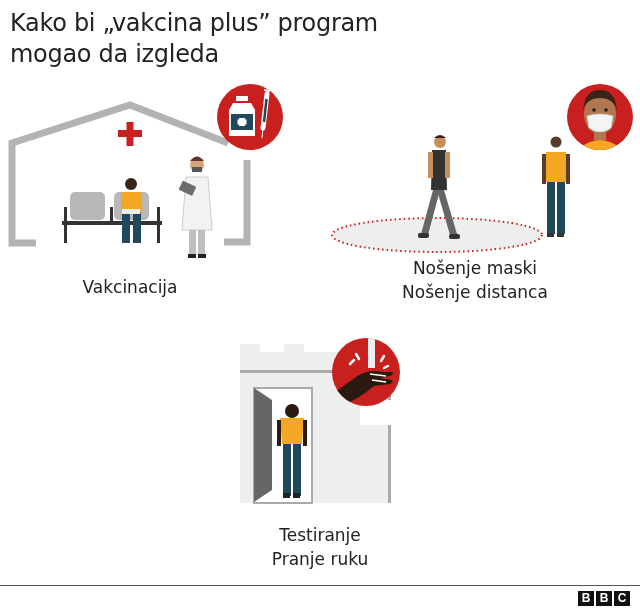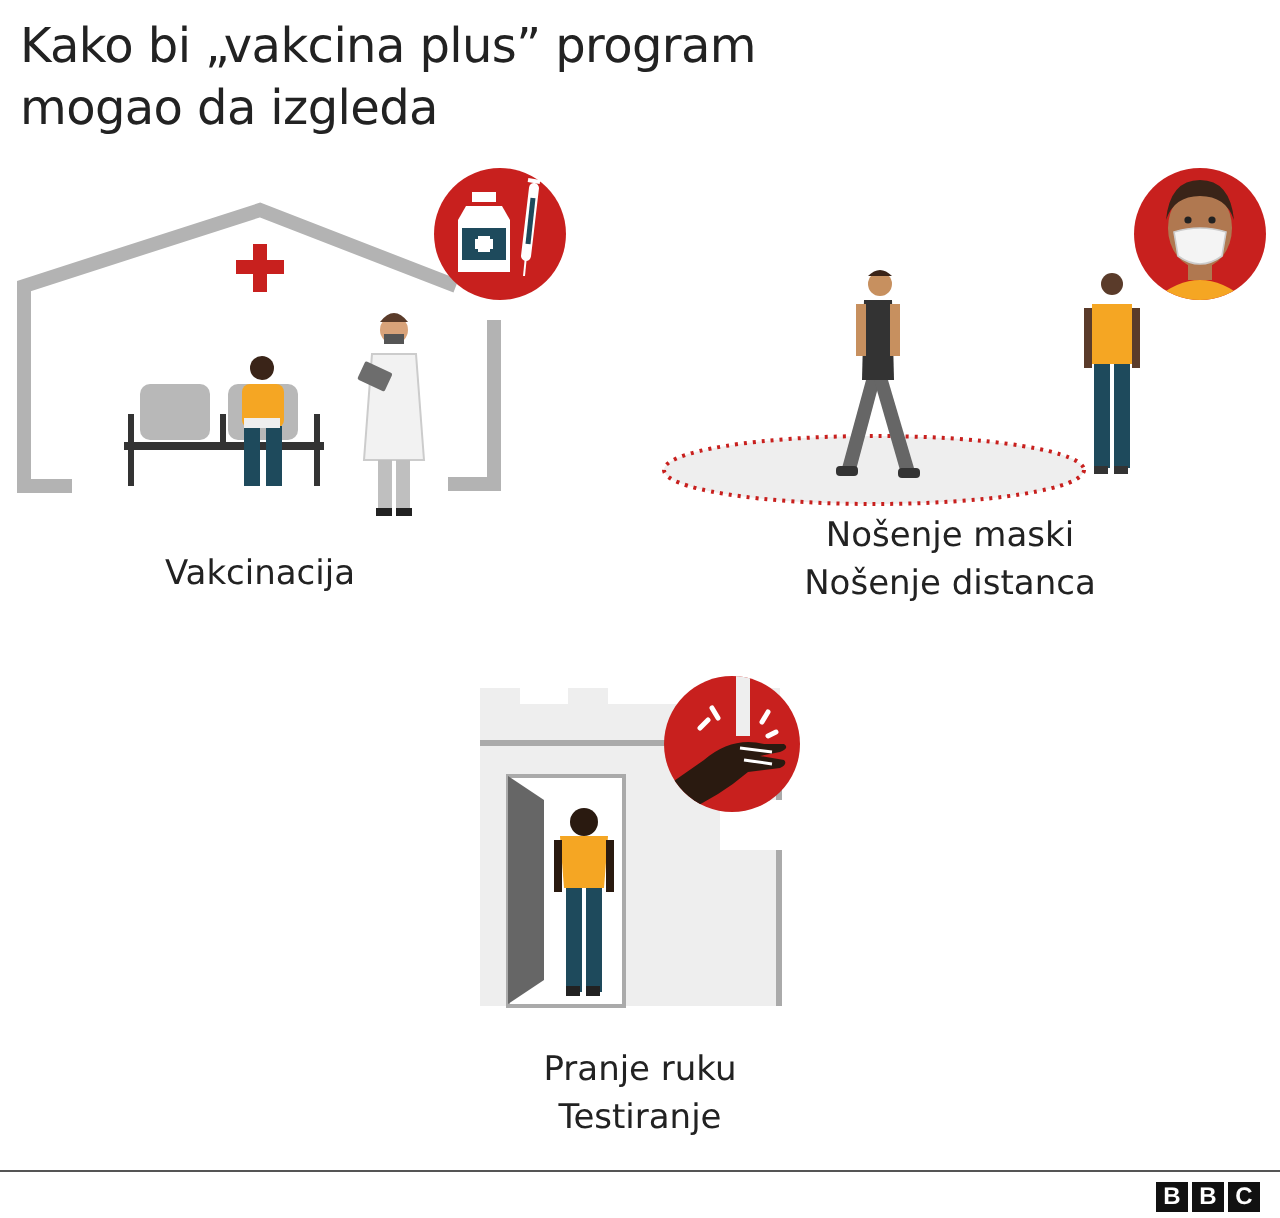--- a/index.html
+++ b/index.html
@@ -131,22 +131,22 @@
   </svg>
   <div style="position:absolute;left:112px;top:8px;width:68px;height:68px;border-radius:50%;background:#c8201e;overflow:hidden;">
     <svg width="68" height="68" viewBox="0 0 68 68" style="left:0;top:0;">
       <rect x="36" y="0" width="7" height="30" fill="#eeeeee"></rect>
       <path d="M18,26 l4,-4 M24,16 l3,5 M52,18 l-3,5 M56,28 l-4,2" stroke="#fff" stroke-width="2.5" stroke-linecap="round"></path>
       <path d="M0,56 L20,42 Q34,30 50,34 L60,34 Q63,36 58,38 L48,40 L60,42 Q62,44 58,46 L42,48 Q28,60 10,68 L0,68 Z" fill="#2a1a10"></path>
       <path d="M38,36 l16,2 M40,42 l14,2" stroke="#fff" stroke-width="1.5"></path>
     </svg>
   </div>
   <div class="label" style="left:0;top:193px;width:200px;">
+    <div>Testiranje</div>
     <div>Pranje ruku</div>
-    <div>Testiranje</div>
   </div>
 </div>
 
 <div class="footer-line"></div>
 <div class="bbc">
   <span>B</span>
   <span>B</span>
   <span>C</span>
 </div>
 

